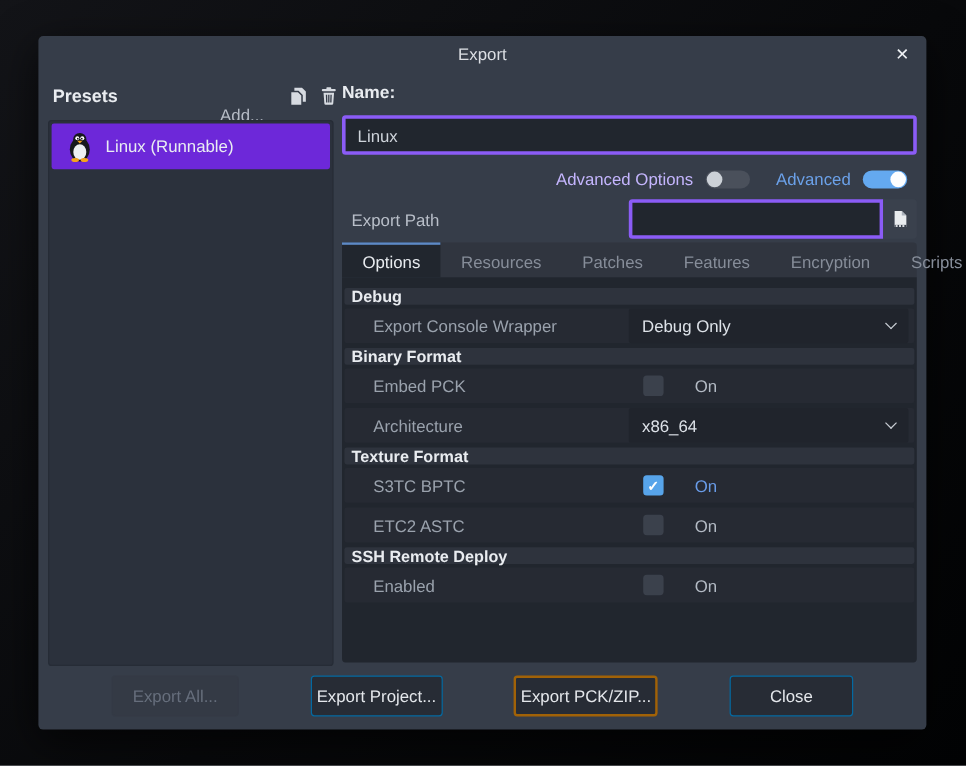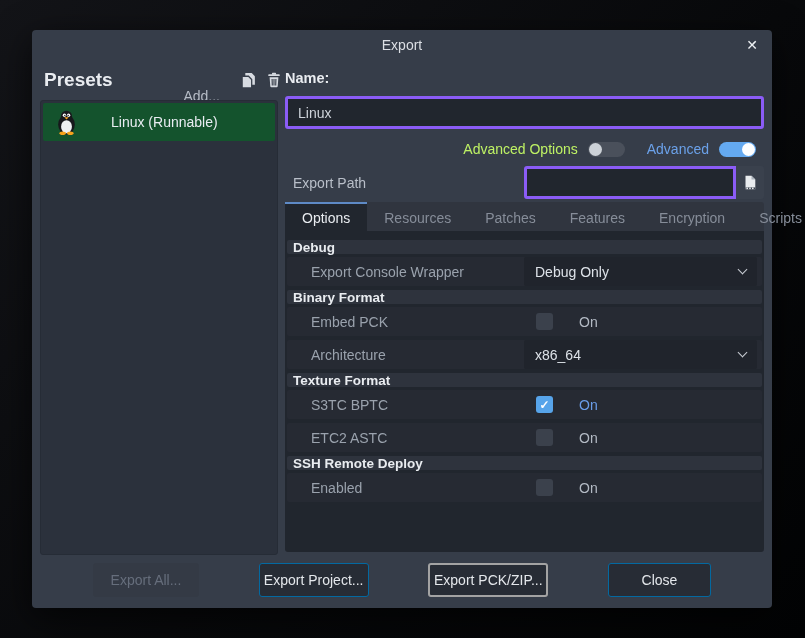--- a/index.html
+++ b/index.html
@@ -17,41 +17,41 @@
   }
   
   .win-title { position:absolute; top:7px; left:0; right:0; text-align:center;
     font-size:14px; color:#dcdfe4; }
   .close-btn { position:absolute; top:6px; right:11px; width:18px; height:18px;
     text-align:center; line-height:18px; font-size:14px; color:#eef1f4; cursor:pointer; }
 
   
   .presets-header { position:absolute; left:12px; top:38px; width:240px; height:24px;
     display:flex; align-items:center; }
-  .presets-title { font-weight:bold; font-size:19px; color:#e9ecf0;text-align:center; }
+  .presets-title { font-weight:bold; font-size:15px; color:#e9ecf0;text-align:center; }
   .add-link { margin-left:auto; margin-right:12px; font-size:14px; color:#b6bcc6; cursor:pointer;margin-top:32px; }
   .icon-btn { width:20px; height:20px; display:flex; align-items:center; justify-content:center;
     margin-left:6px; cursor:pointer; }
   .preset-list { position:absolute; left:8px; top:70px; width:238px; height:455px;
     background:#2b313c; border-radius:3px; border:1px solid #262c36; }
   .preset-item { margin:2px; height:38px; display:flex; align-items:center;
     border-radius:2px; font-size:14px; color:#e9edf2; cursor:pointer; }
-  .preset-item.selected { background:#14532d;gap:23px; }
+  .preset-item.selected { background:#6d28d9; }
   .preset-item svg { margin:0 11px 0 13px; flex:none; }
 
   
   .name-label { position:absolute; left:253px; top:40px; font-weight:bold; font-size:14.5px; }
   .text-input { position:absolute; background:#21262e; border:3px solid #8b5cf6;
     border-radius:3px; color:#ced3da; font-size:14px; padding:0 10px;
     font-family:inherit; outline:none; }
   .name-input { left:253px; top:66px; width:479px; height:33px; }
 
   .toggles-row { position:absolute; left:253px; top:108px; width:471px; height:22px;
     display:flex; align-items:center; justify-content:flex-end; }
-  .adv-label { font-size:14px; color:#bef264;text-align:right; }
+  .adv-label { font-size:14px; color:#c4b5fd;text-align:right; }
   .runnable-label { font-size:14px; color:#6ba1e9; margin-left:22px; }
   .toggle { width:37px; height:15px; border-radius:8px; background:#4a505b;
     position:relative; margin-left:10px; cursor:pointer; }
   .toggle .knob { position:absolute; top:1px; left:1px; width:13px; height:13px;
     border-radius:50%; background:#ccd1d7; }
   .toggle.on { background:#64a9f0; }
   .toggle.on .knob { left:auto; right:1px; background:#fdfeff; }
 
   .export-path-row { position:absolute; left:253px; top:136px; width:479px; height:33px;
     display:flex; align-items:center; }
@@ -92,21 +92,21 @@
   
   .footer { position:absolute; left:61px; top:533px; width:618px; height:34px;
     display:flex; justify-content:space-between; }
   .btn { height:34px; background:#272c35; border:1px solid #0369a1; border-radius:3px;
     color:#e4e7eb; font-size:14px; font-family:inherit; cursor:pointer; }
   .btn:nth-child(1) { width:106px; }
   .btn:nth-child(2) { width:110px; }
   .btn:nth-child(3) { width:120px; }
   .btn:nth-child(4) { width:103px; }
   .btn.disabled { background:#343a45; border-color:#343a45; color:#666e7c; cursor:default; }
-  .btn.focused { border:2px solid #a3a3a3; }
+  .btn.focused { border:2px solid #a16207; }
 </style>
 </head>
 <body>
 
 <div class="dialog">
 
   <div class="win-title">Export</div>
   <div class="close-btn">✕</div>
 
   <div class="presets-header">

